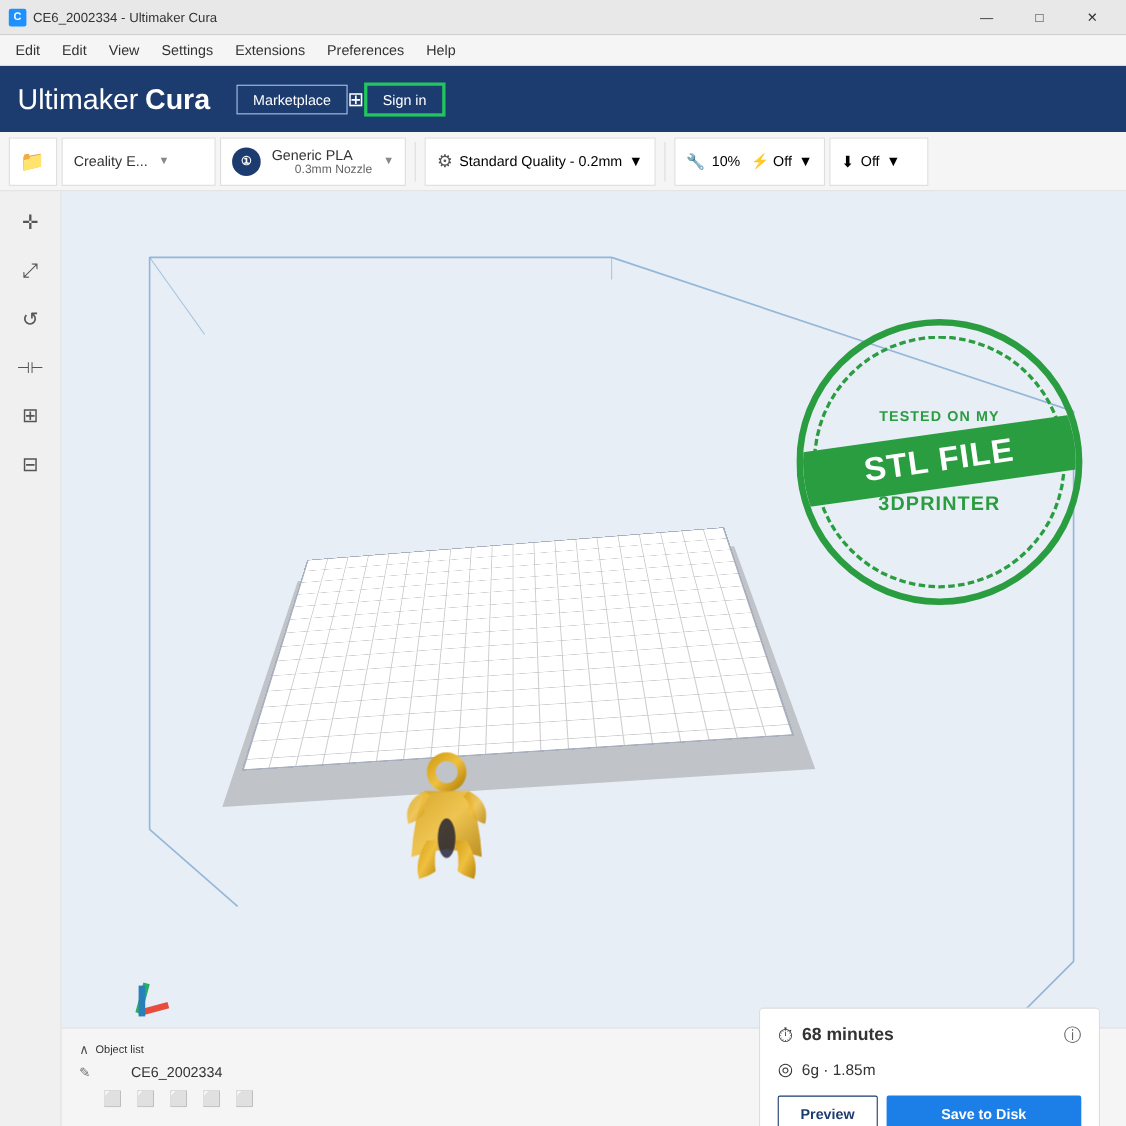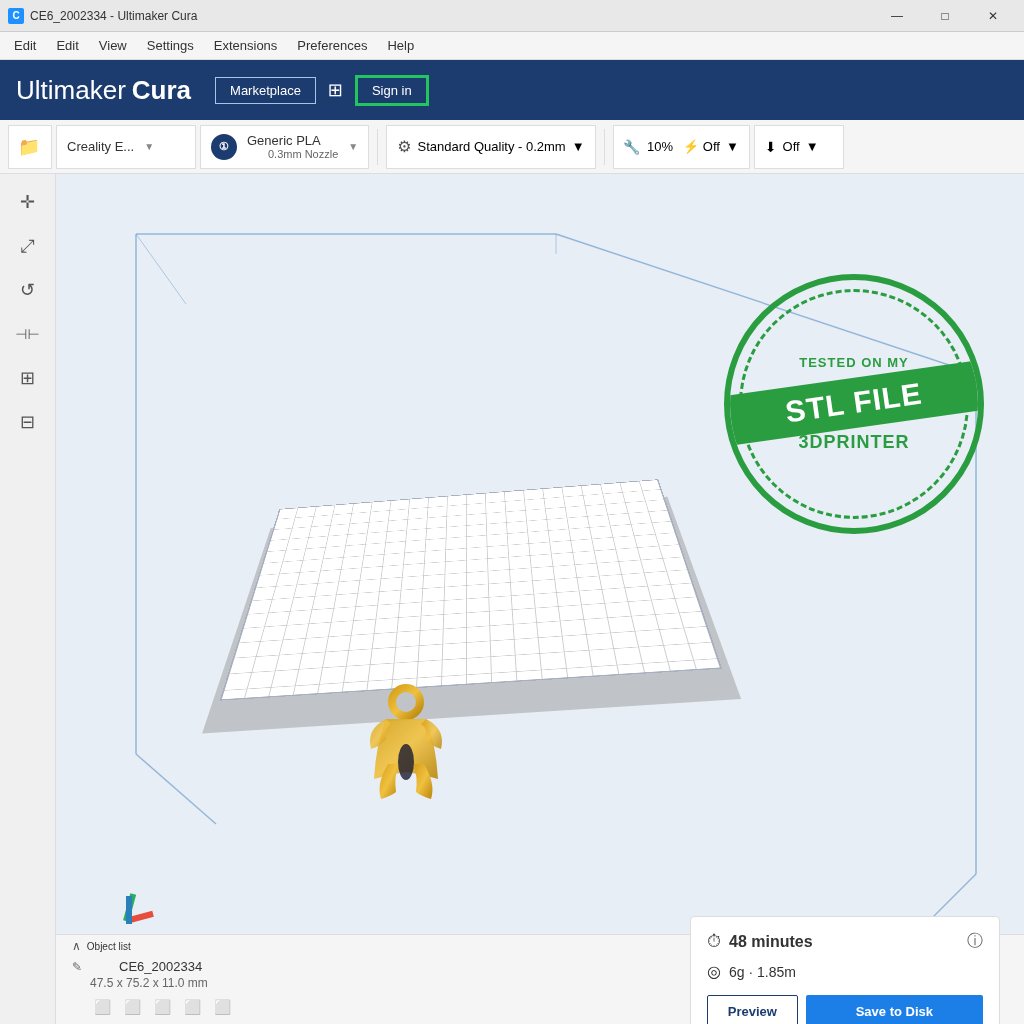--- a/index.html
+++ b/index.html
@@ -119,21 +119,20 @@
       letter-spacing: 0.5px;
     }
     .nav-tab.active {
       color: white;
       border: 1px solid #4a7ab5;
       background: transparent;
     }
     #header-right {
       display: flex;
       align-items: center;
-      gap: 12px;
     }
     #marketplace-btn {
       border: 1px solid #aac4e8;
       background: transparent;
       color: white;
       padding: 5px 14px;
       font-size: 13px;
       cursor: pointer;
     }
     #grid-icon {
@@ -393,21 +392,21 @@
       color: white;
       font-size: 13px;
       font-weight: 600;
       cursor: pointer;
       border-radius: 2px;
     }
 
     
     #stamp-overlay {
       position: absolute;
-      top: 100px;
+      top: 116px;
       right: 20px;
       width: 280px;
       height: 280px;
       z-index: 20;
       pointer-events: none;
     }
     .stamp-circle {
       width: 260px;
       height: 260px;
       border-radius: 50%;
@@ -640,34 +639,33 @@
     <div id="bottom-panel">
       <div id="object-list-section">
         <div id="object-list-header">
           <span id="object-list-chevron">∧</span>
           <span id="object-list-label">Object list</span>
         </div>
         <div id="object-name-row">
           <span id="edit-icon">✎</span>
           <span id="object-filename">CE6_2002334</span>
         </div>
-        <div id="object-dimensions">47.5 x 75.2 x 11.0 mm</div>
         <div id="object-icons">
           <div class="obj-icon-btn">⬜</div>
           <div class="obj-icon-btn">⬜</div>
           <div class="obj-icon-btn">⬜</div>
           <div class="obj-icon-btn">⬜</div>
           <div class="obj-icon-btn">⬜</div>
         </div>
       </div>
       <div id="print-info">
         <div id="print-time-row">
           <div id="print-time-left">
             <span id="time-icon">⏱</span>
-            <span id="time-value">48 minutes</span>
+            <span id="time-value">68 minutes</span>
           </div>
           <span id="info-icon">ⓘ</span>
         </div>
         <div id="material-row">
           <span id="material-icon">◎</span>
           <span id="material-value">6g · 1.85m</span>
         </div>
         <div id="print-buttons">
           <button id="preview-btn">Preview</button>
           <button id="save-btn">Save to Disk</button>

